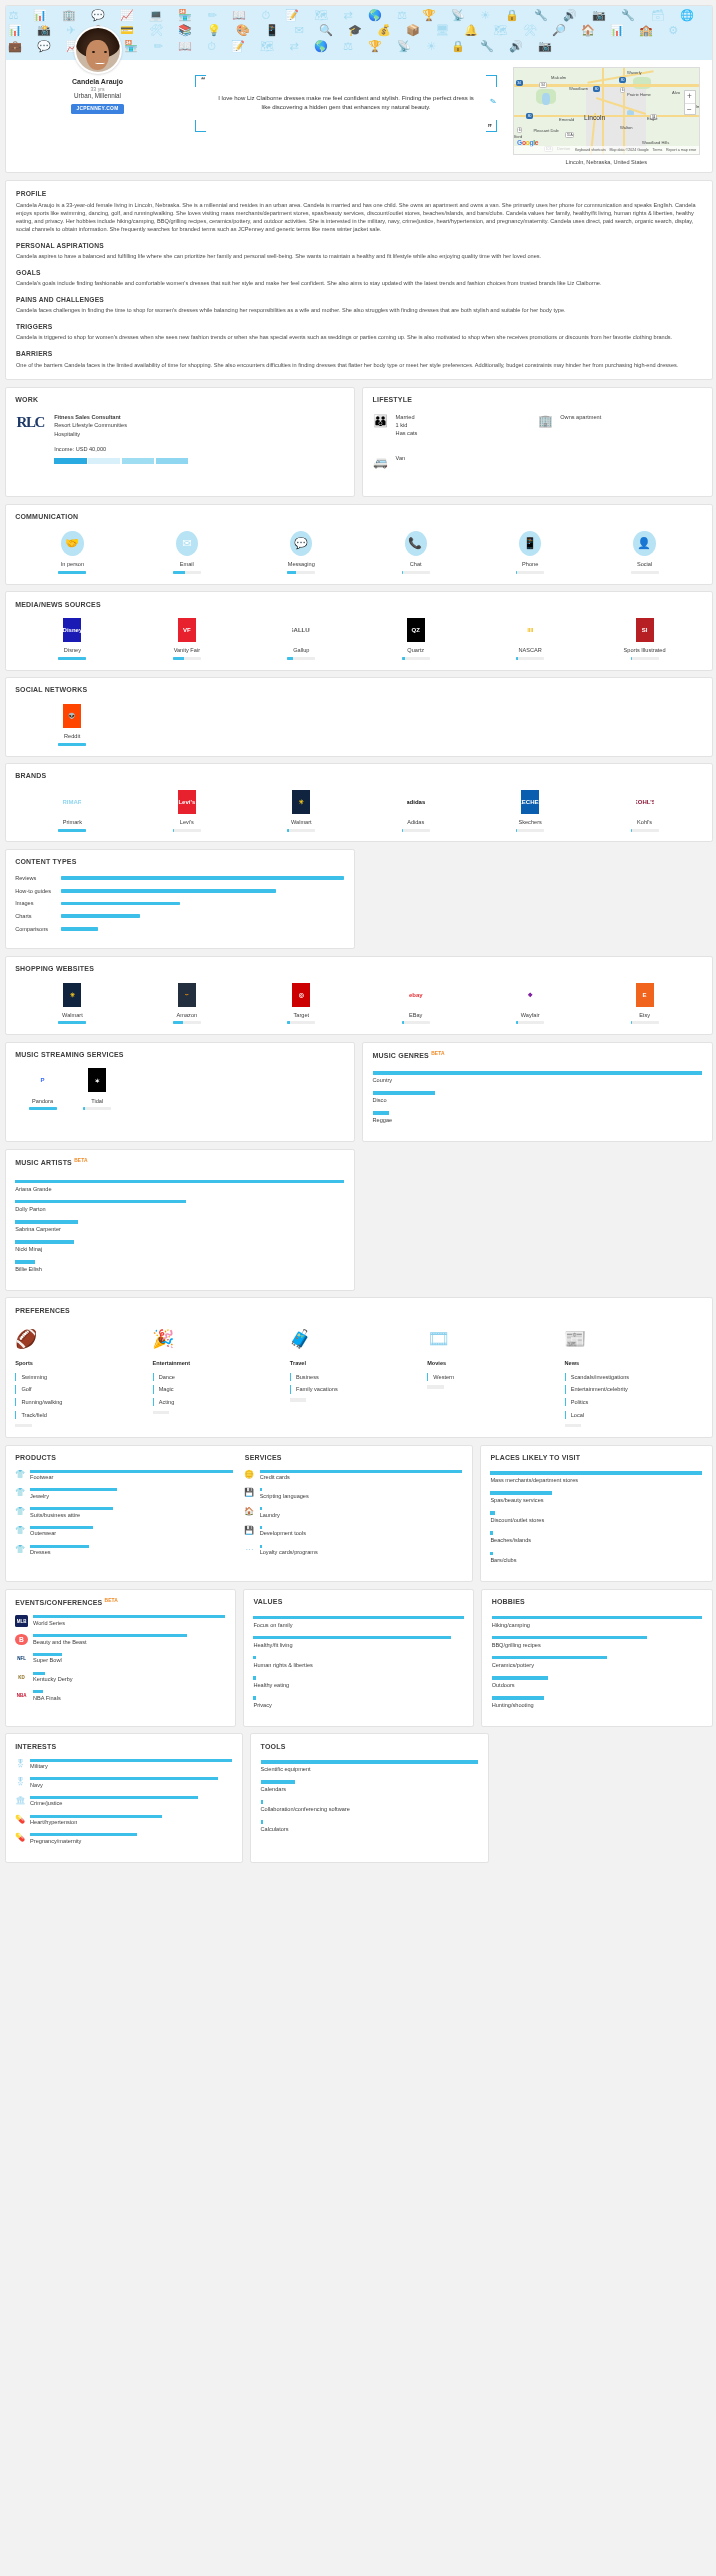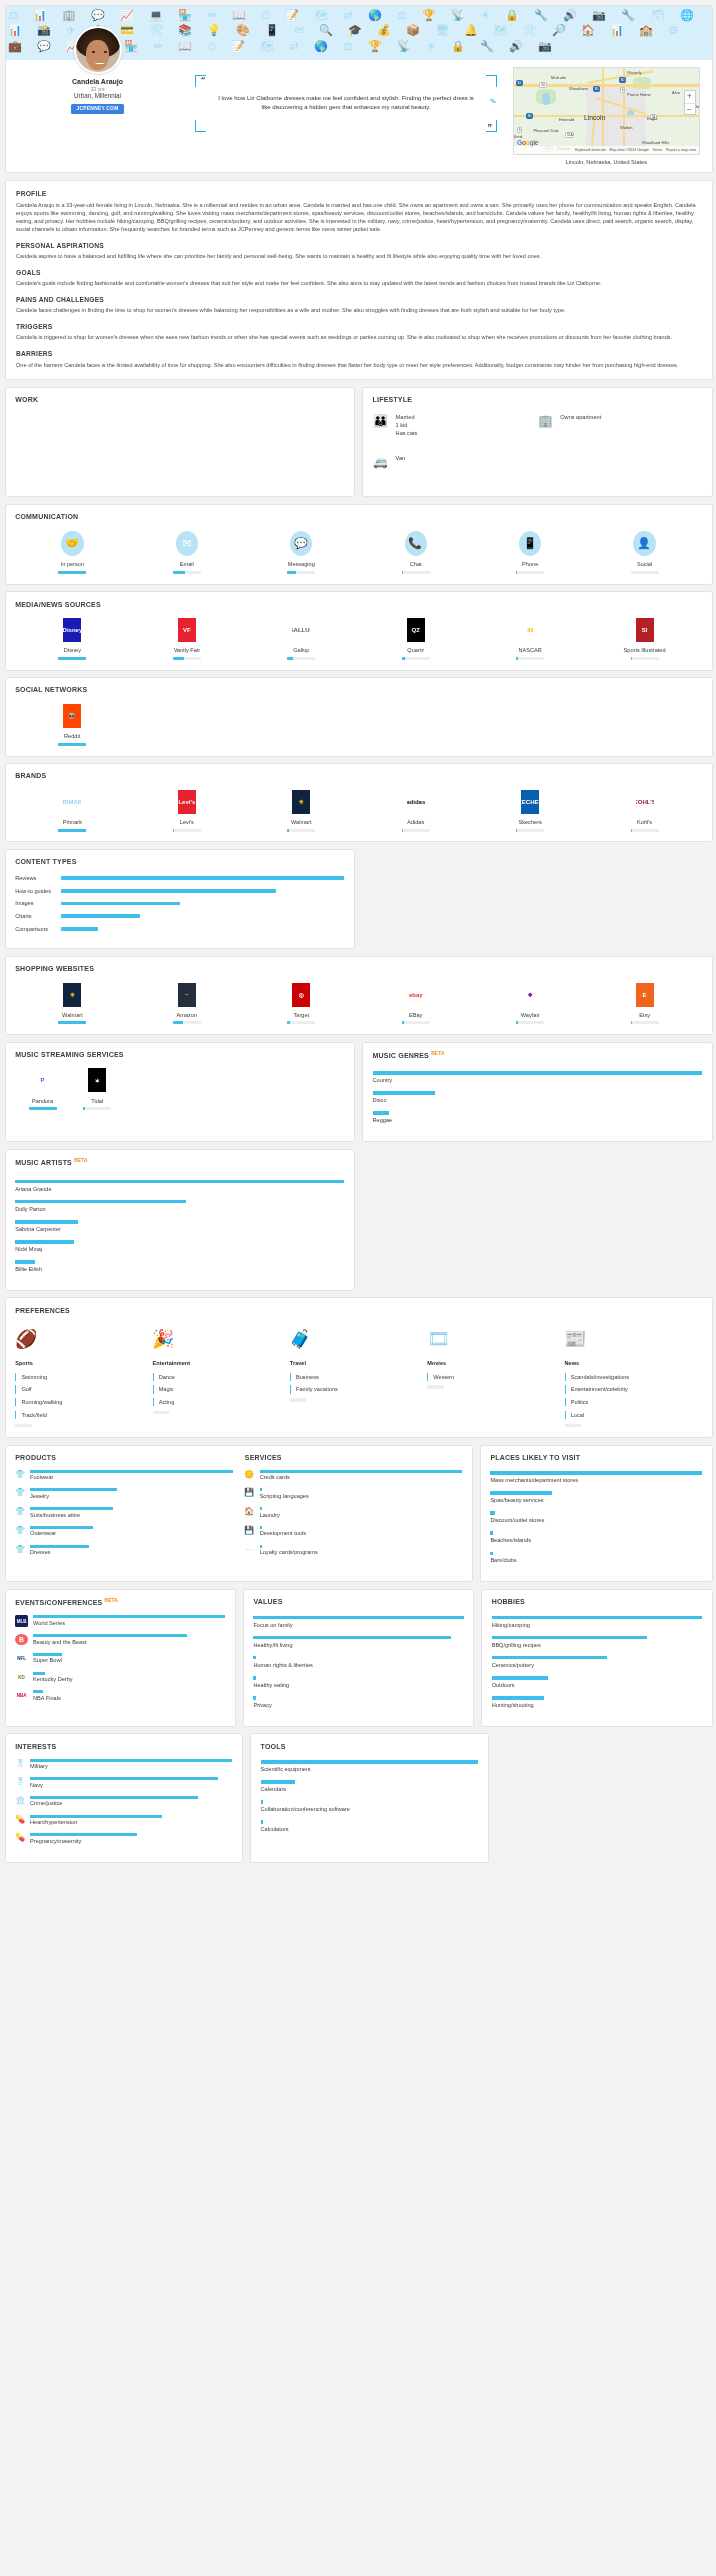--- a/index.html
+++ b/index.html
@@ -256,20 +256,35 @@
     <p>Candela faces challenges in finding the time to shop for women's dresses while balancing her responsibilities as a wife and mother. She also struggles with finding dresses that are both stylish and suitable for her body type.</p>
     <h3>TRIGGERS</h3>
     <p>Candela is triggered to shop for women's dresses when she sees new fashion trends or when she has special events such as weddings or parties coming up. She is also motivated to shop when she receives promotions or discounts from her favorite clothing brands.</p>
     <h3>BARRIERS</h3>
     <p>One of the barriers Candela faces is the limited availability of time for shopping. She also encounters difficulties in finding dresses that flatter her body type or meet her style preferences. Additionally, budget constraints may hinder her from purchasing high-end dresses.</p>
   </div>
 
   <div class="row2">
     <div class="card pad">
       <div class="sect-title">WORK</div>
+      <div class="work-body">
+        <div class="rlc">RLC</div>
+        <div class="work-info">
+          <div class="b">Fitness Sales Consultant</div>
+          <div>Resort Lifestyle Communities</div>
+          <div>Hospitality</div>
+          <div class="income">Income: USD 40,000</div>
+          <div class="seg" id="income-seg">
+              <span style="background:#29abe2"></span>
+              <span style="background:#d8f0fa"></span>
+              <span style="background:#9fddf3"></span>
+              <span style="background:#8fd6f1"></span>
+            </div>
+        </div>
+      </div>
     </div>
     <div class="card pad">
       <div class="sect-title">LIFESTYLE</div>
       <div class="ls-grid" id="ls-grid">
   <div class="ls-item">
     <div class="ls-icon">👪</div>
     <div class="ls-txt">
               <div>Married</div>
               <div>1 kid</div>
               <div>Has cats</div>

